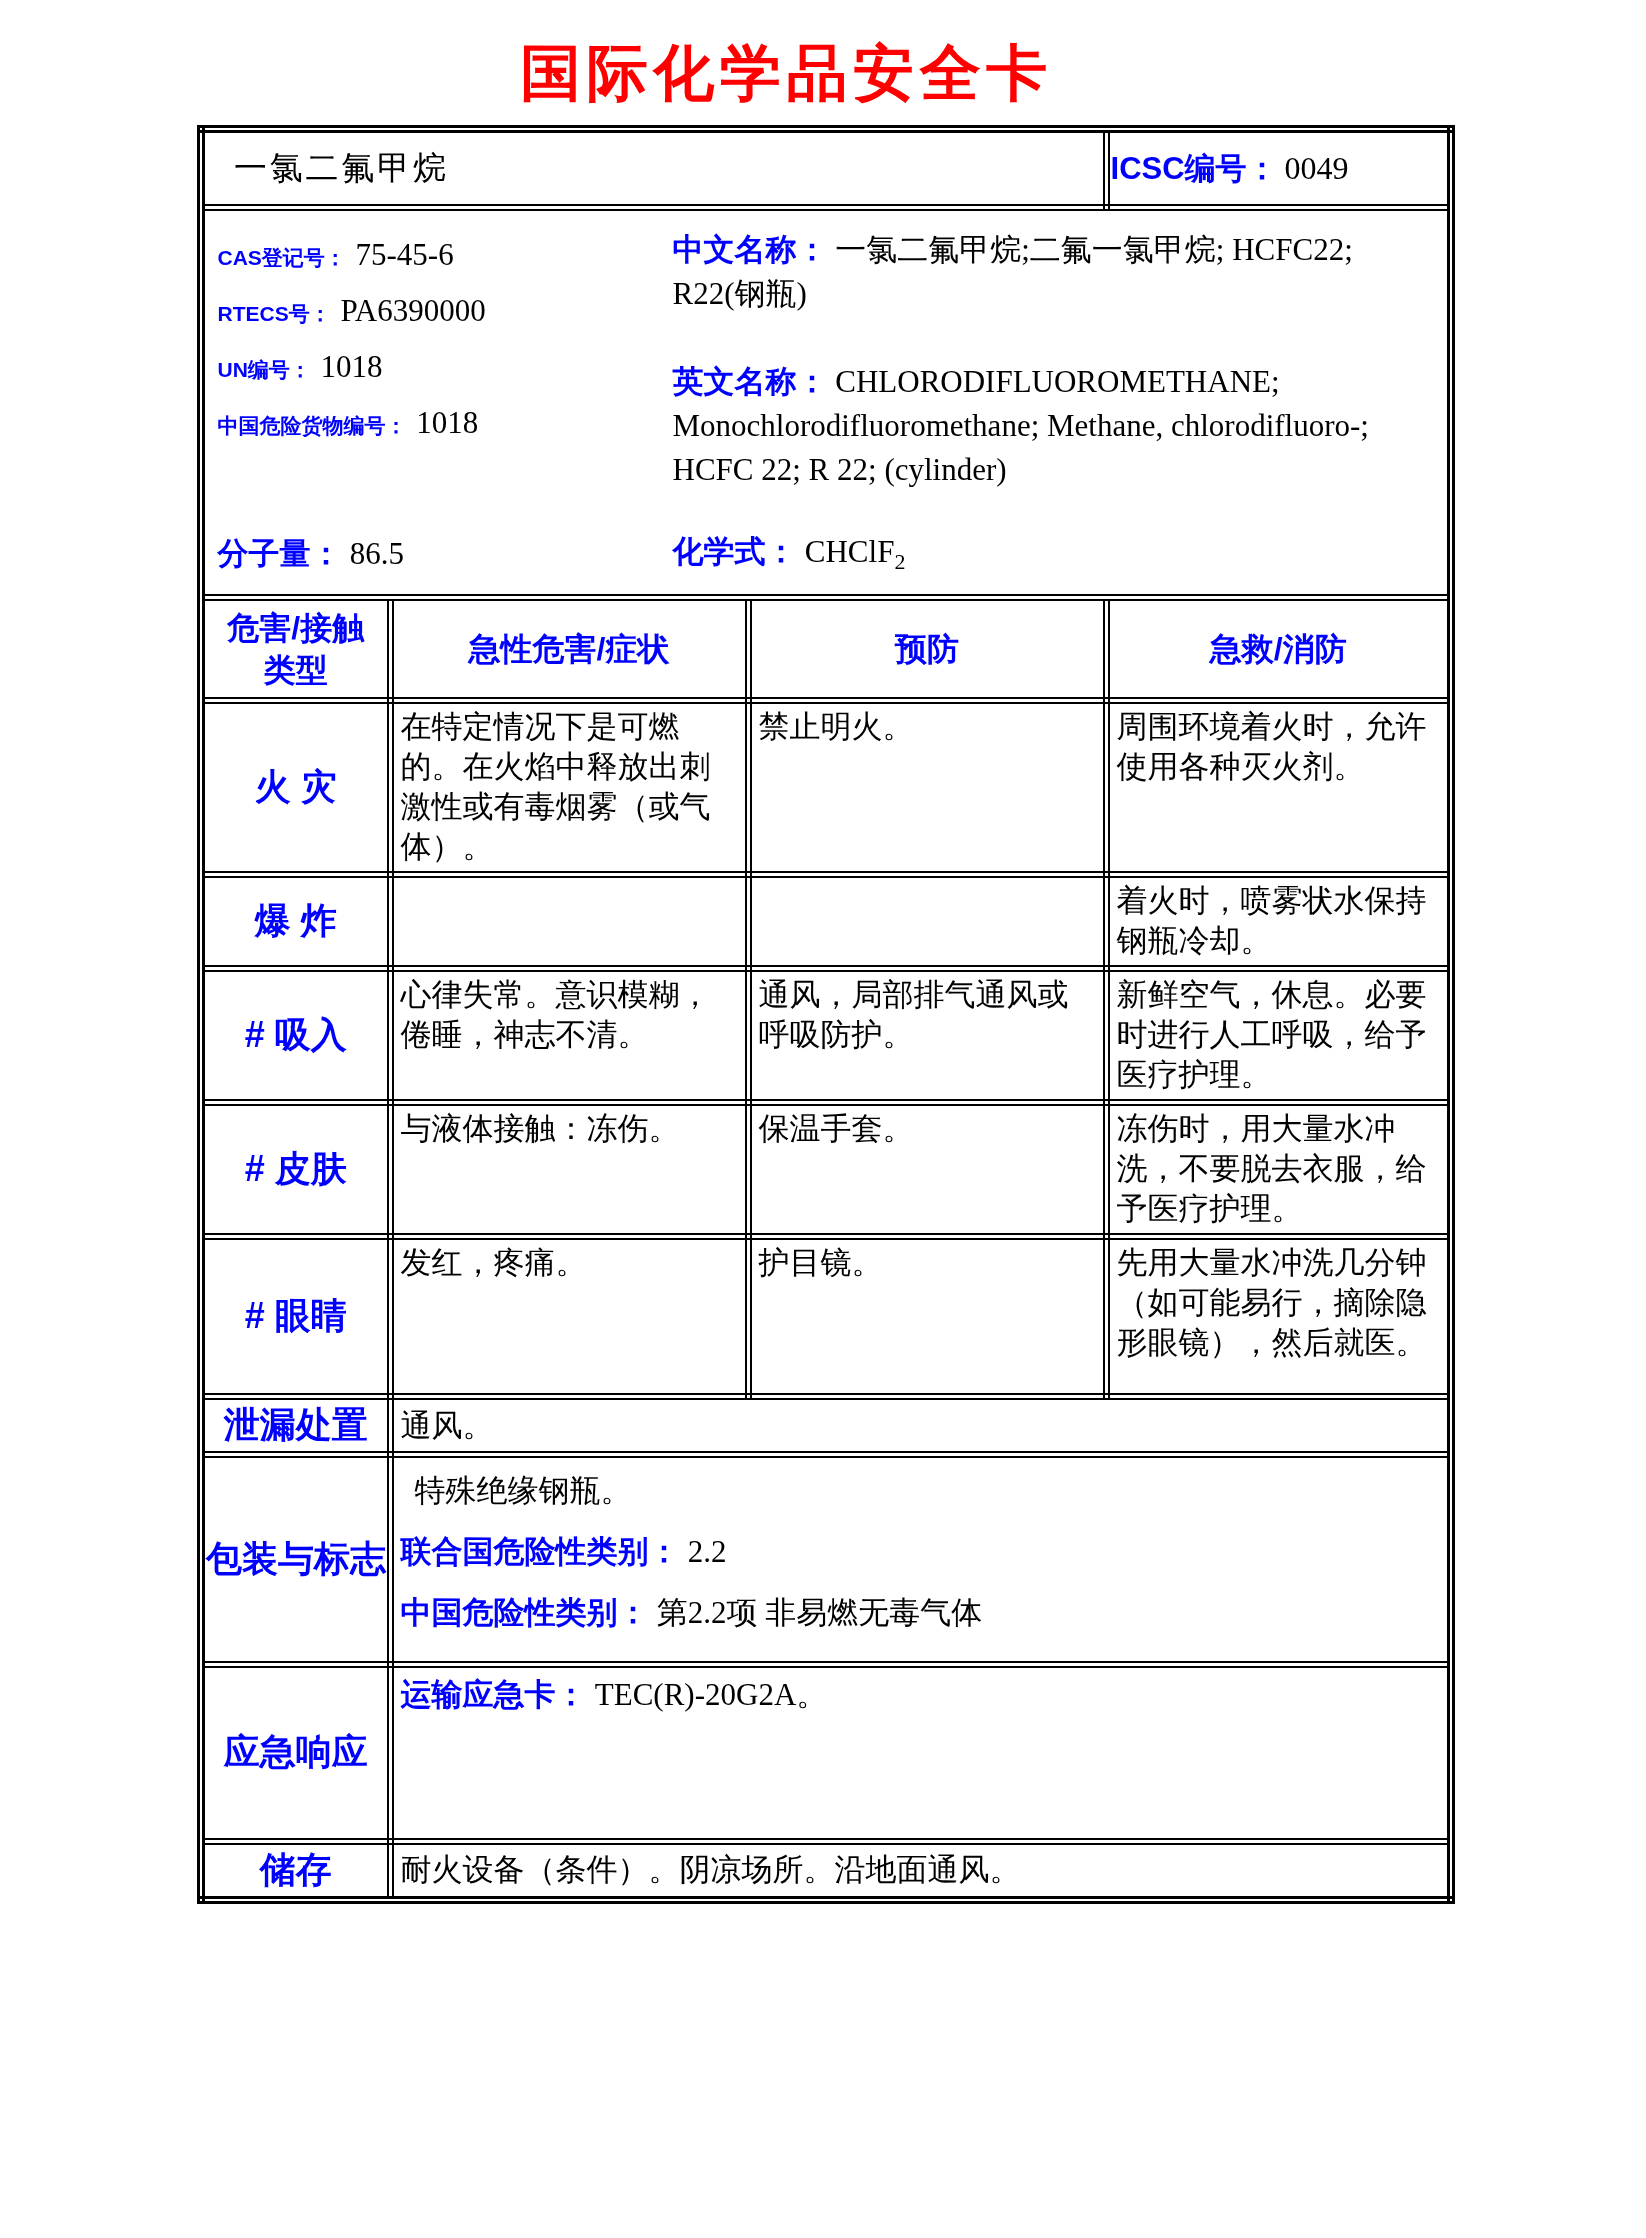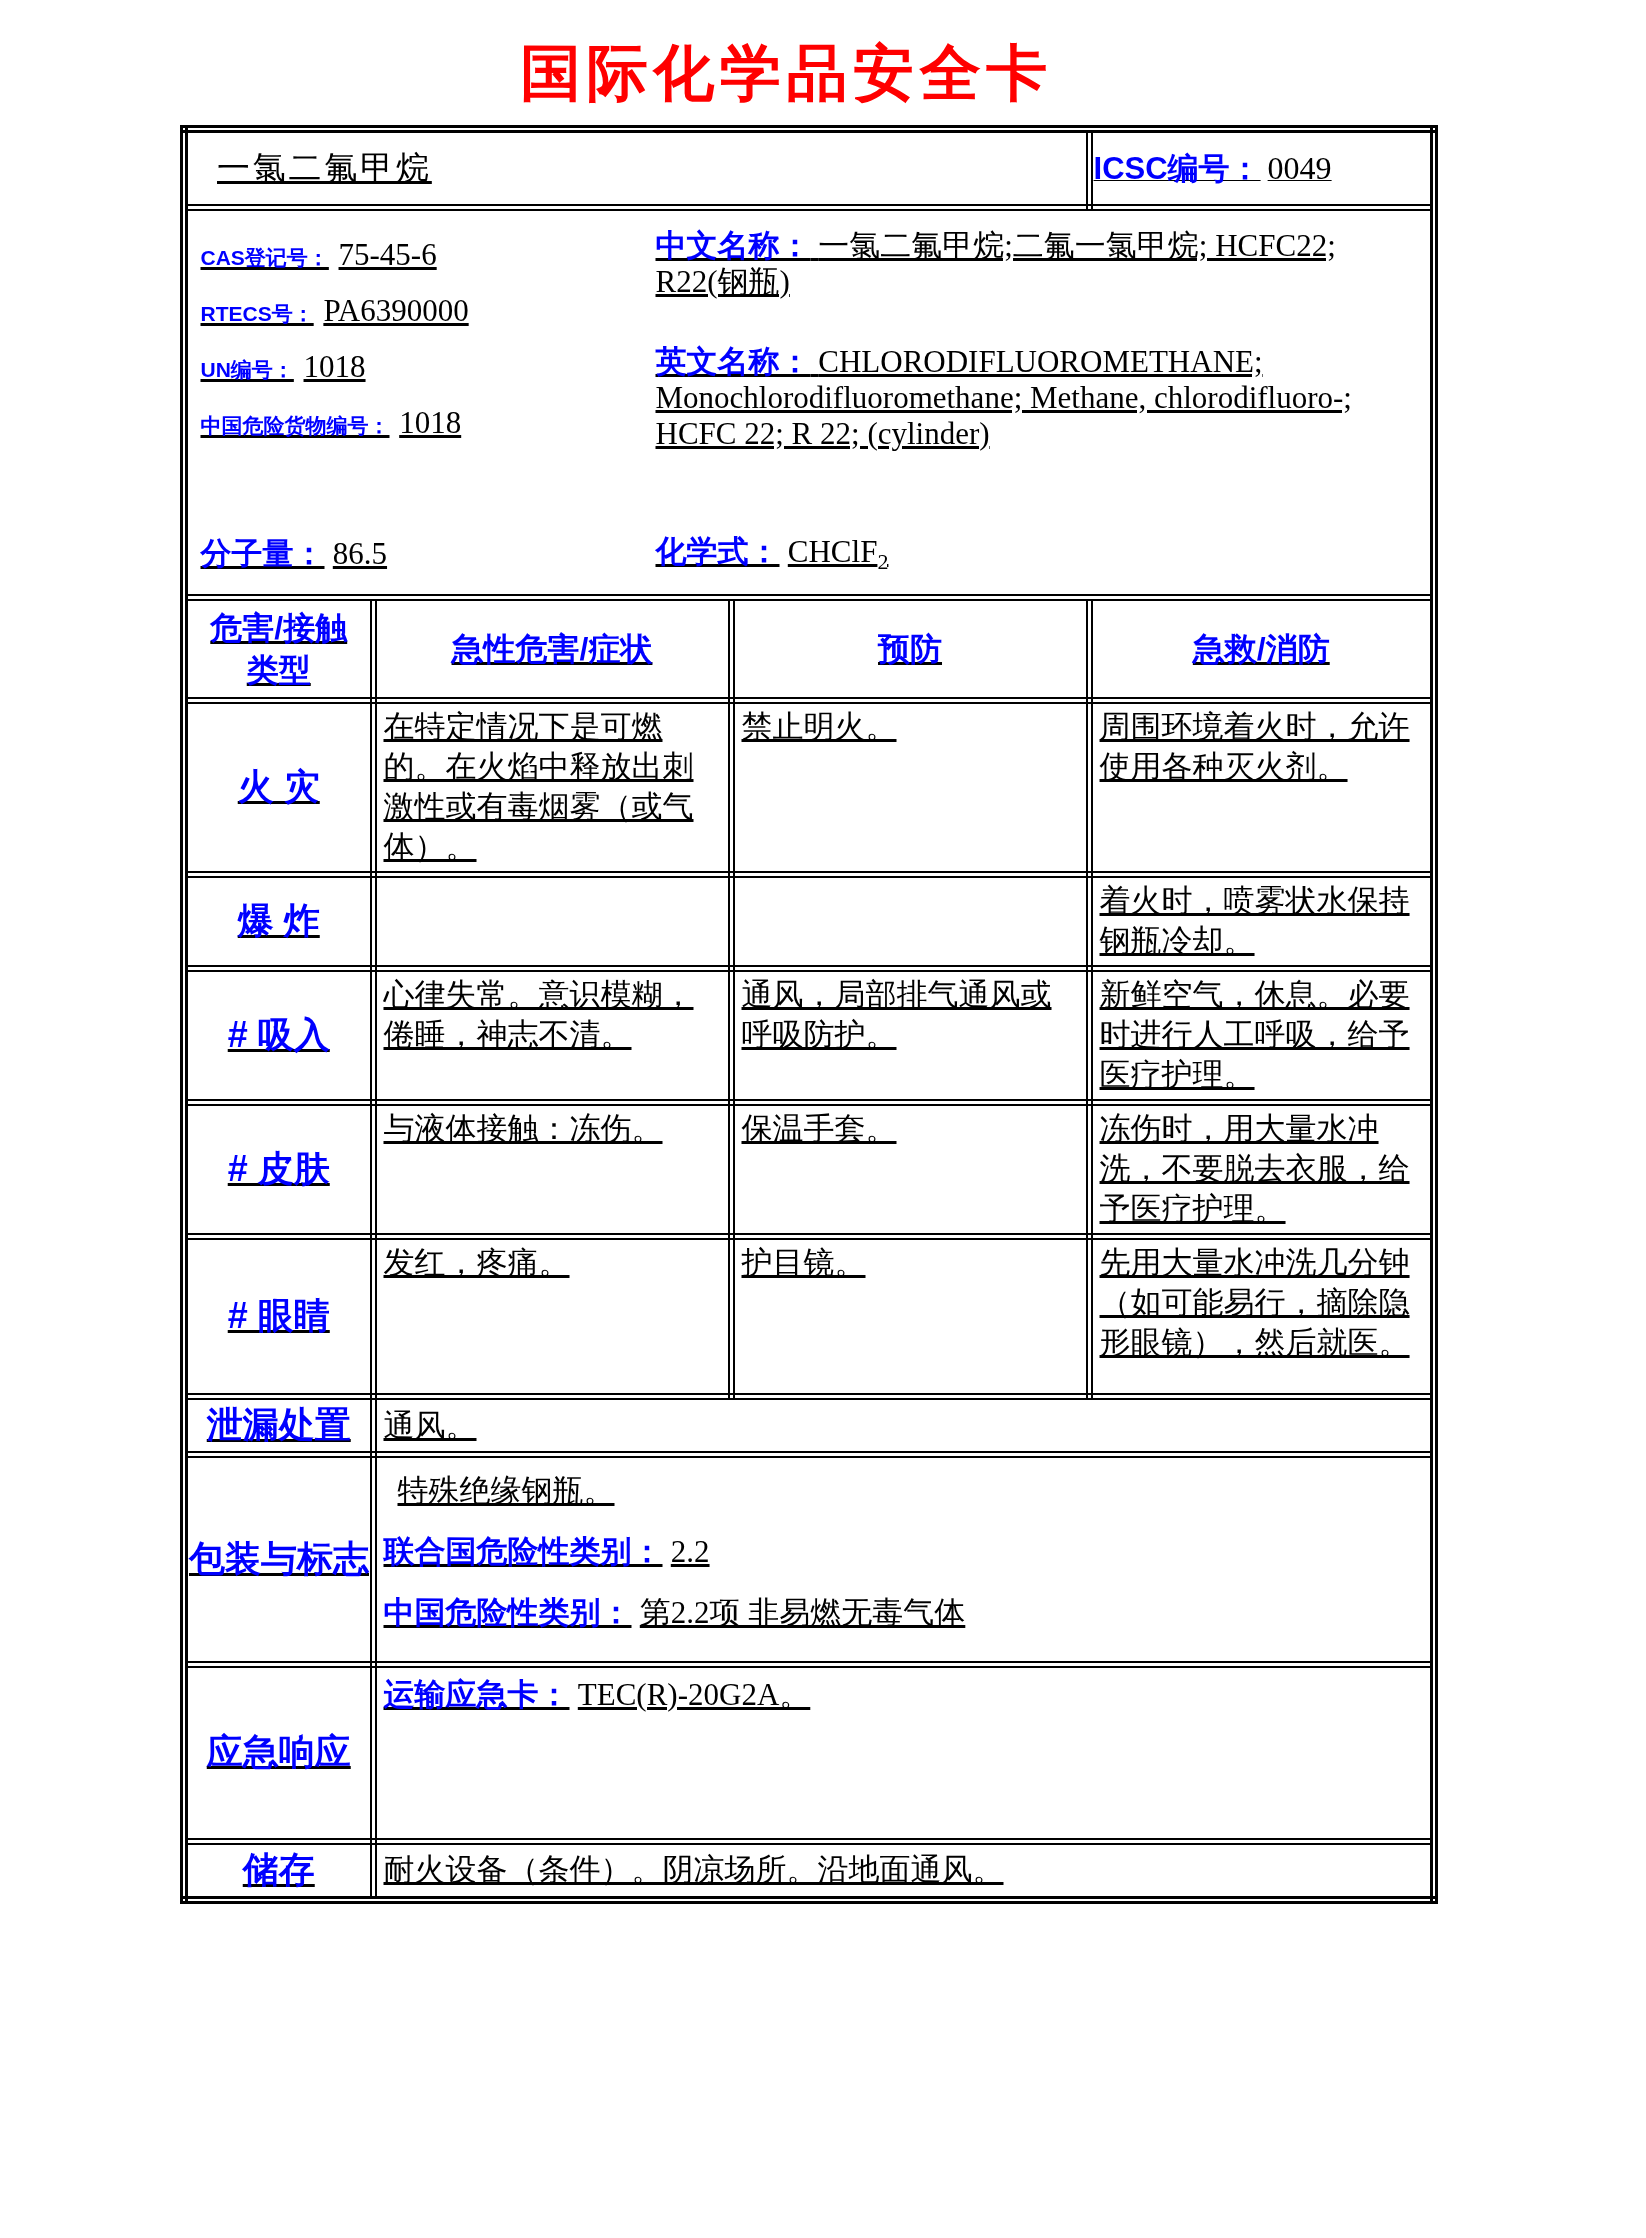--- a/index.html
+++ b/index.html
@@ -9,25 +9,24 @@
     color:#000;
   }
   .page-title{
     position:absolute;top:33px;left:0;width:1573px;
     text-align:center;
     font-family:"Liberation Sans","DejaVu Sans",sans-serif;
     font-weight:bold;font-size:61px;letter-spacing:5.6px;
     color:#ff0000;
   }
   table.card{
-    position:absolute;left:180px;top:125px;
+    position:absolute;left:197px;top:125px;
     width:1250px;
     border-collapse:collapse;table-layout:fixed;
     border:8.3px double #000;
-    text-decoration:underline;
   }
   table.card td{border:7px double #000;}
   
   td.name-cell{
     height:69px;vertical-align:middle;
     font-size:33px;padding-left:29px;letter-spacing:2.8px;
   }
   td.icsc-cell{
     vertical-align:middle;text-align:left;white-space:nowrap;
   }
@@ -36,21 +35,21 @@
     font-weight:bold;color:#0000ff;
   }
   td.icsc-cell .blue-lbl{font-size:31px;}
   td.icsc-cell .blk-val{font-size:32px;margin-left:7px;}
   
   td.info-cell{vertical-align:top;padding:16.7px 12.5px 19.4px 12.5px;height:347px;}
   .info-grid{display:grid;grid-template-columns:455px 1fr;grid-template-rows:1fr auto;height:100%;}
   .id-line{font-size:31px;line-height:53px;white-space:nowrap;}
   .id-line .blue-lbl{font-size:21px;}
   .id-line .blk-val{margin-left:9.7px;}
-  .names p{margin:0;font-size:31px;line-height:36px;}
+  .names p{margin:0;font-size:31px;line-height:44px;}
   .names p.cn-name{margin-bottom:44px;}
   .names .blue-lbl{font-size:31px;}
   .mw-line,.formula-line{font-size:31px;align-self:end;white-space:nowrap;}
   .mw-line .blue-lbl,.formula-line .blue-lbl{font-size:31px;}
   .mw-line .blk-val,.formula-line .blk-val{margin-left:8.3px;}
   .formula-line sub{font-size:22px;}
   
   td.col-head{
     text-align:center;vertical-align:middle;height:94px;
     font-family:"Liberation Sans","DejaVu Sans",sans-serif;

